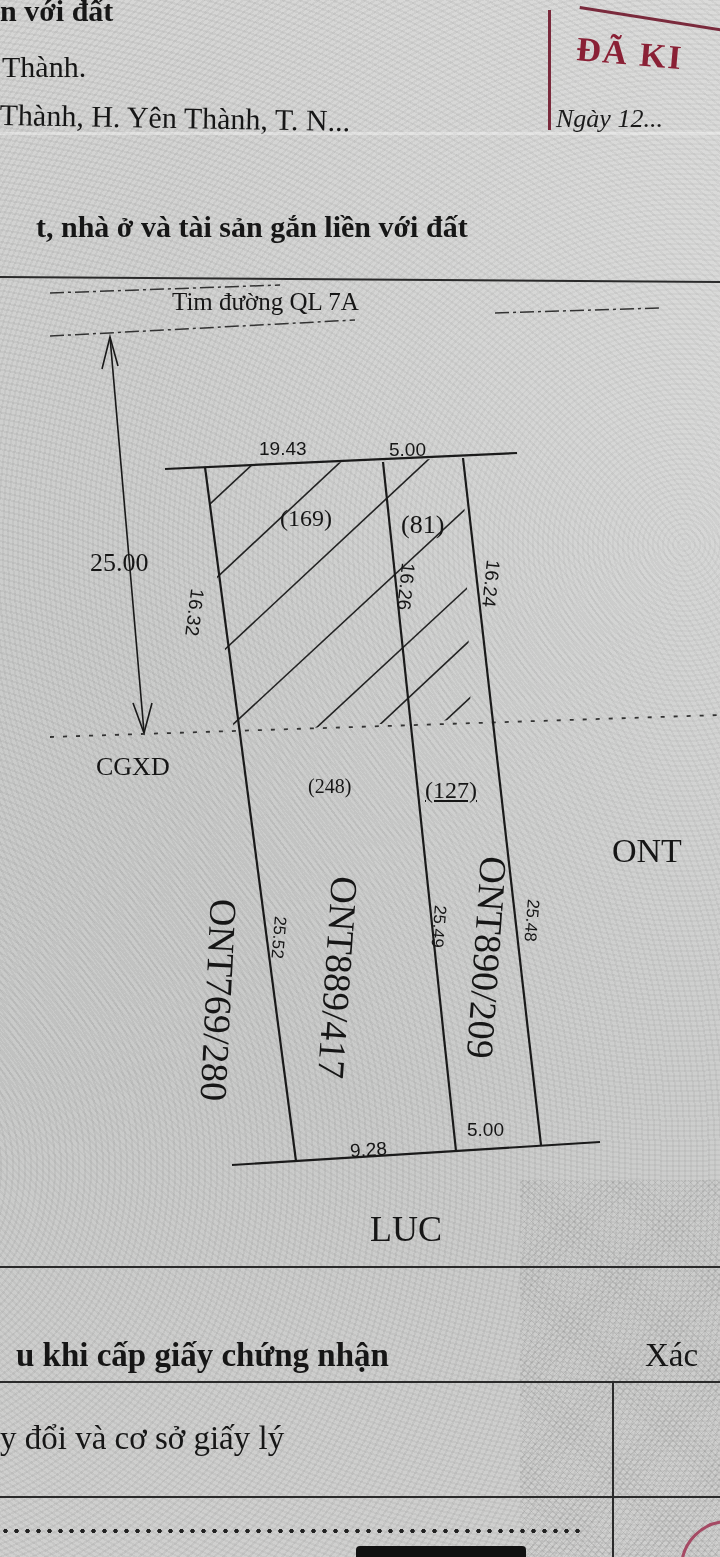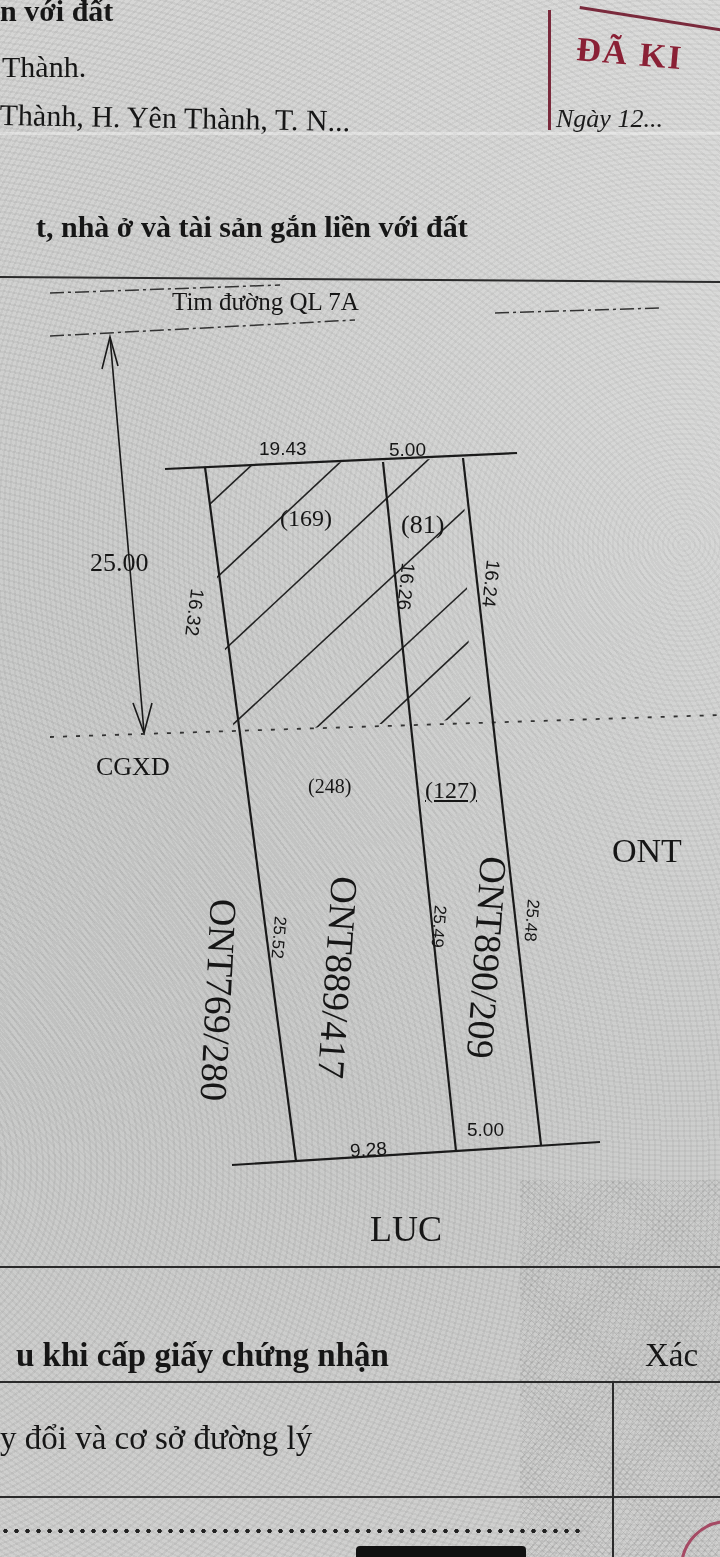--- a/index.html
+++ b/index.html
@@ -144,18 +144,18 @@
 <div class="txt" style="left:350px; top:1139px; font-size:19px; font-family:'Liberation Sans',sans-serif; transform:rotate(-4deg);">9.28</div>
 <div class="txt" style="left:467px; top:1119px; font-size:19px; font-family:'Liberation Sans',sans-serif;">5.00</div>
 
 <div class="txt" style="left:370px; top:1208px; font-size:36px;">LUC</div>
 
 <div class="mesh"></div>
 <div class="hline" style="left:0; top:1266px; width:720px;"></div>
 <div class="txt bold" style="left:0; top:1337px; font-size:33px;margin-left:16px;">u khi cấp giấy chứng nhận</div>
 <div class="hline" style="left:0; top:1381px; width:720px;"></div>
 <div class="vline" style="left:612px; top:1381px; height:176px;"></div>
-<div class="txt" style="left:0; top:1420px; font-size:33px;">y đổi và cơ sở đường lý</div>
+<div class="txt" style="left:0; top:1420px; font-size:33px;">y đổi và cơ sở giấy lý</div>
 <div class="txt" style="left:645px; top:1337px; font-size:33px;">Xác</div>
 <div class="hline" style="left:0; top:1496px; width:720px;"></div>
 <div class="dots"></div>
 <div class="redact"></div>
 <div class="seal"></div>
 
 </body></html>

